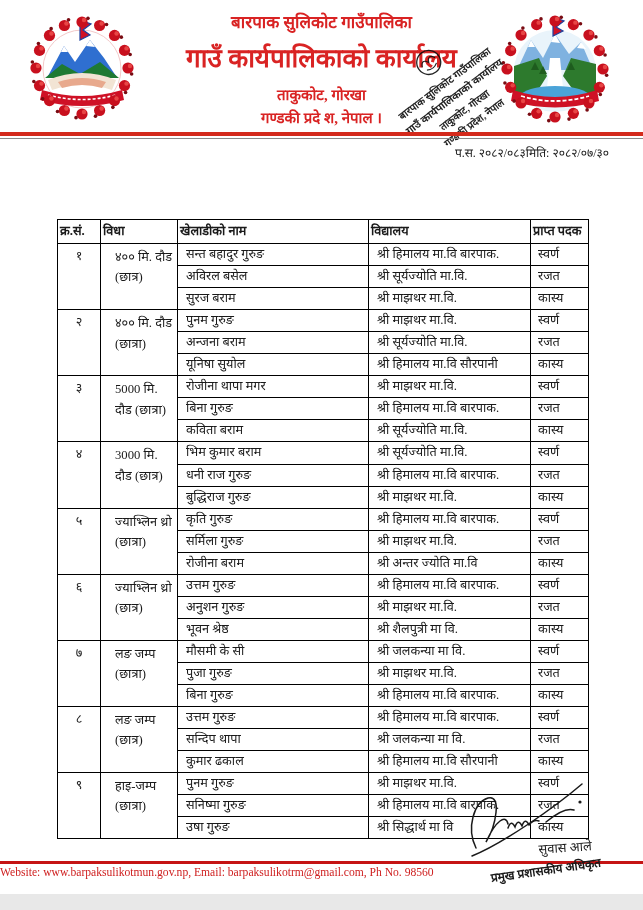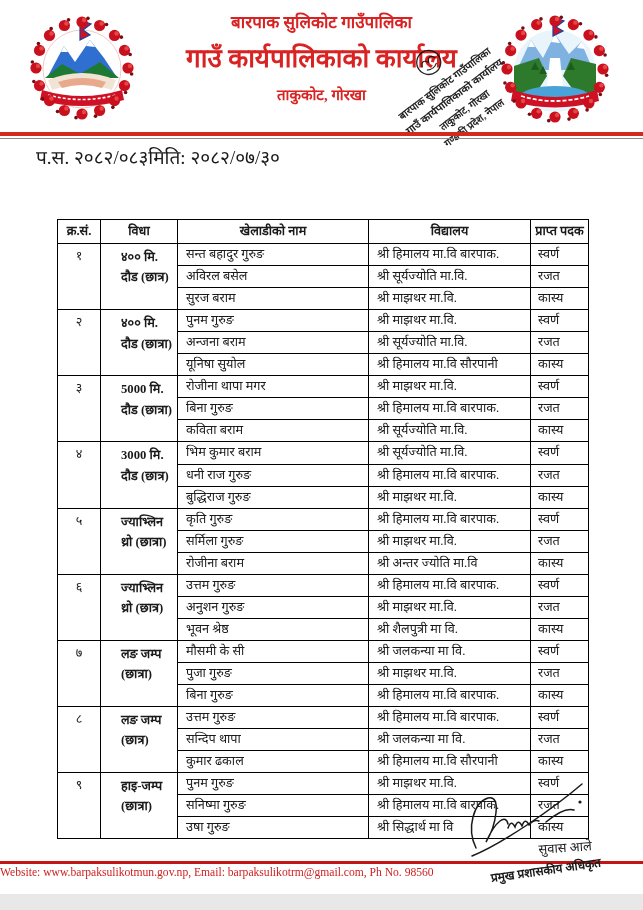--- a/index.html
+++ b/index.html
@@ -19,34 +19,34 @@
   .head-center .muni{font-size:17px;font-weight:bold;color:var(--red);margin:0;}
   .head-center .office{font-size:26px;font-weight:bold;color:var(--red);margin:6px 0 9px;}
   .head-center .addr1,.head-center .addr2{font-size:15px;font-weight:bold;color:var(--red);margin:3px 0;}
   .emblem{position:absolute;z-index:1;}
   .emblem-left{left:28px;top:16px;}
   .emblem-right{left:497px;top:14px;}
   .stamp{position:absolute;left:382px;top:26px;width:156px;height:156px;z-index:5;opacity:.92;}
   .sep-top{position:absolute;top:132px;left:0;width:643px;height:4px;background:var(--line-red);z-index:6;}
   .sep-top-thin{position:absolute;top:138px;left:0;width:643px;height:1px;background:#8a8a8a;z-index:6;}
   
-  .meta{position:absolute;top:144px;left:36px;right:34px;display:flex;justify-content:flex-start;font-size:19px;}
+  .meta{position:absolute;top:144px;left:36px;right:34px;display:flex;justify-content:flex-end;font-size:12px;}
   
   .intro{position:absolute;top:167px;left:28px;right:28px;text-align:center;font-size:13.6px;line-height:1.75;}
   .intro .b{font-weight:bold;}
   .intro .bi{font-weight:bold;font-style:italic;}
   
   .results{position:absolute;top:219px;left:57px;border-collapse:collapse;table-layout:fixed;width:531px;
            font-size:12.7px;}
   .results th,.results td{border:1px solid #000;padding:1px 6px;line-height:1.5;overflow:hidden;}
   .results{border:1.5px solid #000;}
-  .results th{font-weight:bold;text-align:center;white-space:nowrap;height:24px;padding:2px 2px;}
+  .results th{font-weight:bold;text-align:left;white-space:nowrap;height:24px;padding:2px 2px;}
   .results td{height:20.4px;}
   .results td.sn{text-align:center;vertical-align:top;padding-top:3px;}
-  .results td.event{font-weight:bold;vertical-align:top;padding:3px 4px 0 20px;line-height:1.6;}
+  .results td.event{font-weight:normal;vertical-align:top;padding:3px 4px 0 14px;line-height:1.6;}
   .results td.name,.results td.school{padding-left:8px;}
   .results td.medal{padding-left:7px;margin-top:35px;}
   
   .sig-wrap{position:absolute;left:462px;top:782px;width:180px;height:100px;z-index:8;}
   .sig-svg{position:absolute;left:0;top:0;}
   .sig-name{position:absolute;left:58px;top:56px;width:90px;text-align:center;font-size:13px;transform:rotate(-4deg);}
   .sig-title{position:absolute;left:28px;top:76px;width:160px;font-size:12px;font-weight:bold;transform:rotate(-8deg);white-space:nowrap;}
   
   .sep-bottom{position:absolute;top:861px;left:0;width:643px;height:3px;background:#c51414;}
   .footer-text{position:absolute;top:866px;left:0;width:643px;color:#cf2020;
@@ -189,20 +189,21 @@
         <circle cx="39.63119524647566" cy="10.653782439458247" r="5.6" fill="#c8101e"></circle>
         <circle cx="41.63119524647566" cy="8.653782439458247" r="2.2" fill="#e84545"></circle>
         <circle cx="43.99474856609747" cy="4.921532249147525" r="1.8" fill="#7a0b12"></circle>
       </g>
   </svg>
 
   <div class="head-center">
     <div class="muni">बारपाक सुलिकोट गाउँपालिका</div>
     <div class="office">गाउँ कार्यपालिकाको कार्यालय</div>
     <div class="addr1">ताकुकोट, गोरखा</div>
+    <div class="addr2">गण्डकी प्रदे श, नेपाल ।</div>
   </div>
 
   <svg class="stamp" viewBox="0 0 156 156">
     <g transform="rotate(-37 78 78)" fill="#101010" font-weight="bold" font-family="Liberation Serif, DejaVu Serif, serif" text-anchor="middle">
       <circle cx="78" cy="26" r="12" fill="none" stroke="#101010" stroke-width="1.3"></circle>
       <path d="M70,26 q4,-8 8,0 q4,-8 8,0 M72,31 q6,4 12,0" fill="none" stroke="#101010" stroke-width="1.2"></path>
       <text x="78" y="56" font-size="10" textLength="112" lengthAdjust="spacingAndGlyphs">बारपाक सुलिकोट गाउँपालिका</text>
       <text x="78" y="72" font-size="10" textLength="118" lengthAdjust="spacingAndGlyphs">गाउँ कार्यपालिकाको कार्यालय</text>
       <text x="78" y="89" font-size="10">ताकुकोट, गोरखा</text>
       <text x="78" y="105" font-size="10">गण्डकी प्रदेश, नेपाल</text>

